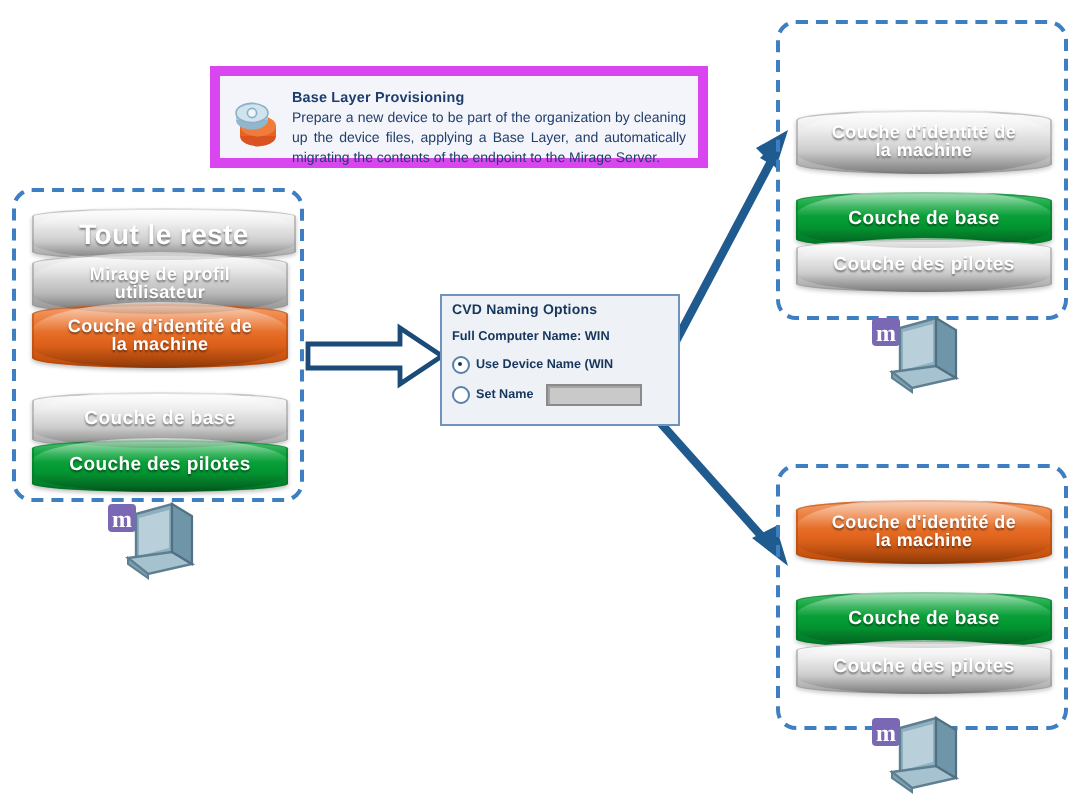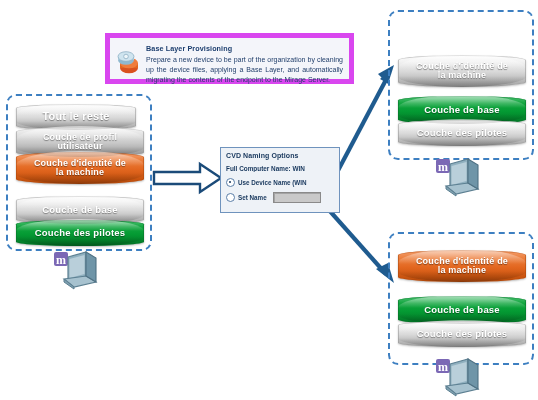--- a/index.html
+++ b/index.html
@@ -120,26 +120,26 @@
   #arrow-up{left:330px;top:60px;width:70px;height:125px;}
   #arrow-down{left:318px;top:196px;width:82px;height:90px;}
 </style>
 </head>
 <body>
 
 <div class="stage">
 
   <div class="group" id="group-source"></div>
 
-  <div class="cyl gray" style="left:16px;top:104px;width:120px;height:26px;font-size:11px;">
+  <div class="cyl gray" style="left:16px;top:104px;width:132px;height:26px;font-size:14px;">
     <span class="lbl">Tout le reste</span>
   </div>
 
   <div class="cyl gray dark" style="left:16px;top:127px;width:128px;height:30px;font-size:9px;">
-    <span class="lbl">Couche de profil utilisateur</span>
+    <span class="lbl">Mirage de profil utilisateur</span>
   </div>
 
   <div class="cyl orange" style="left:16px;top:152px;width:128px;height:32px;font-size:9px;">
     <span class="lbl">Couche d'identité de la machine</span>
   </div>
 
   <div class="cyl gray" style="left:16px;top:196px;width:128px;height:28px;font-size:9.5px;">
     <span class="lbl">Couche de base</span>
   </div>
 

